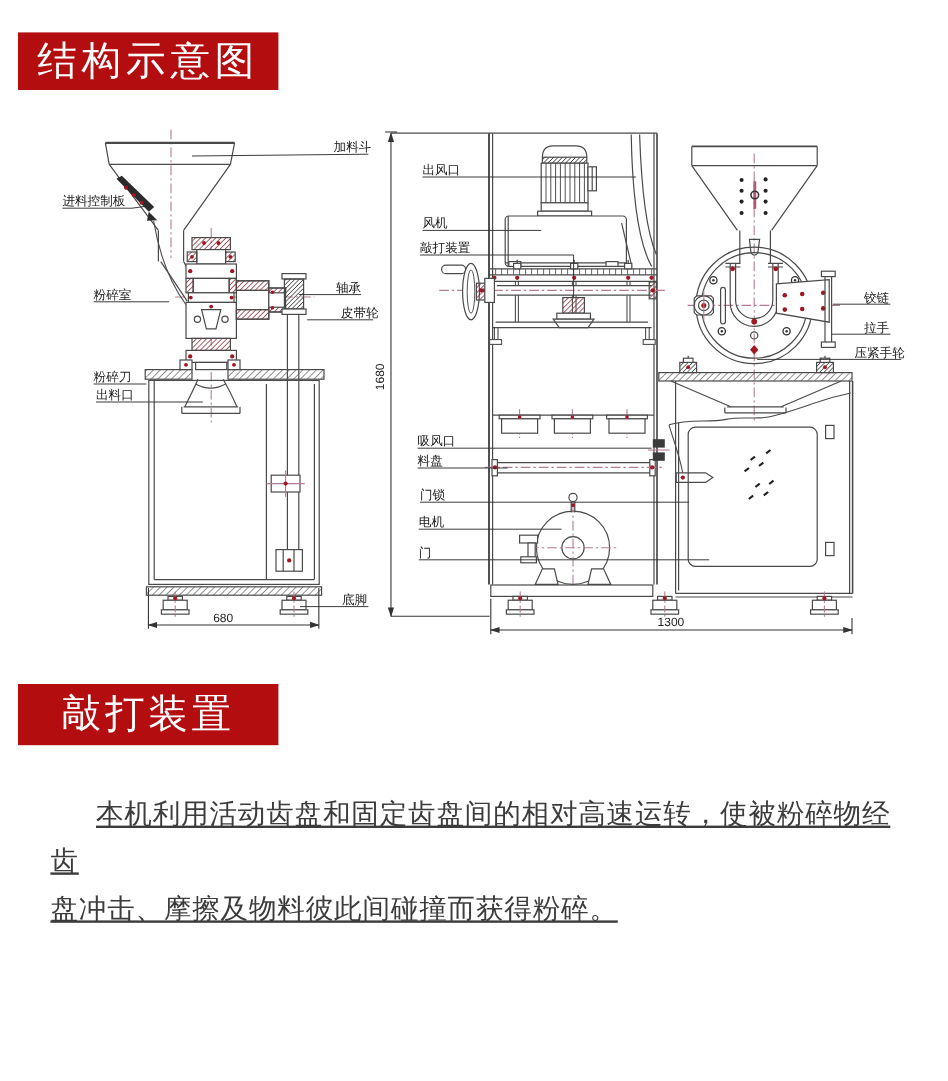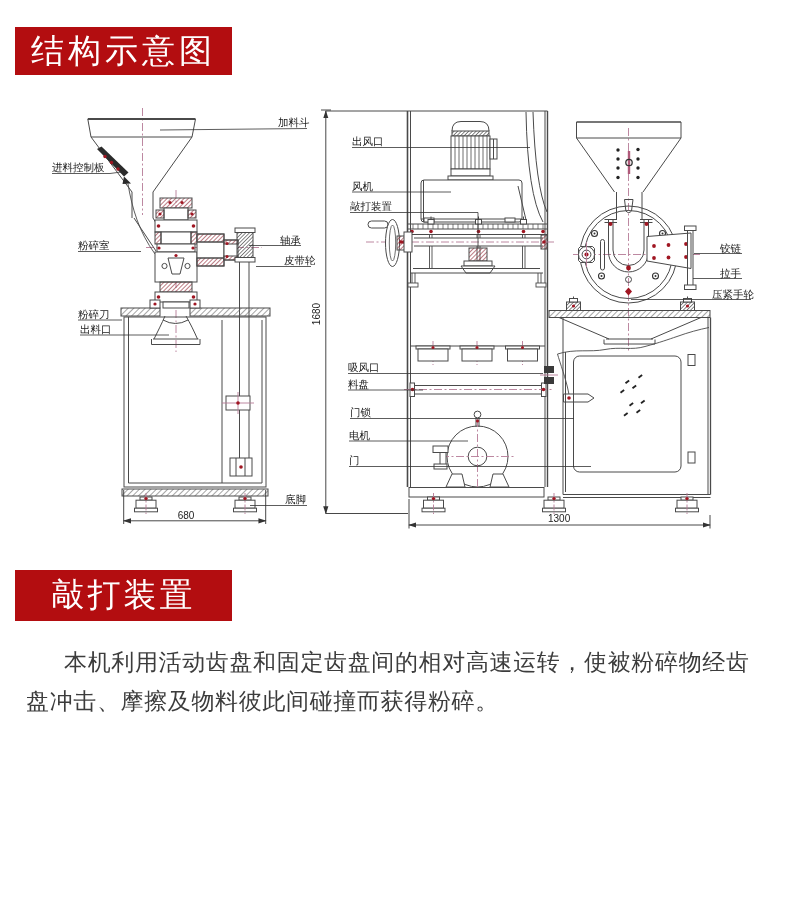--- a/index.html
+++ b/index.html
@@ -13,21 +13,21 @@
     font-weight:300;
   }
   #banner-structure{top:27px;height:48px;font-size:33px;letter-spacing:4px;}
   #banner-principle{top:570px;height:51px;font-size:33px;letter-spacing:3px;}
   #diagram{position:absolute;left:0;top:0;width:790px;height:565px;}
   #principle-text{
     position:absolute;left:26px;top:643px;width:744px;
     font-size:23px;letter-spacing:0.64px;line-height:39.3px;color:#3c3c3c;
     font-weight:300;
   }
-  .para{margin:0;padding:0;white-space:pre-line;text-indent:38px;}
+  .para{margin:16px;padding:0;white-space:pre-line;text-indent:38px;text-decoration:underline;}
   svg text{font-family:"Liberation Sans",sans-serif;fill:#1a1a1a;}
   .lbl{font-size:10.5px;}
   .dim{font-size:10px;fill:#222;}
 </style>
 </head>
 <body>
 
 <div class="banner" id="banner-structure">结构示意图</div>
 
 <svg id="diagram" viewBox="0 0 790 565">

